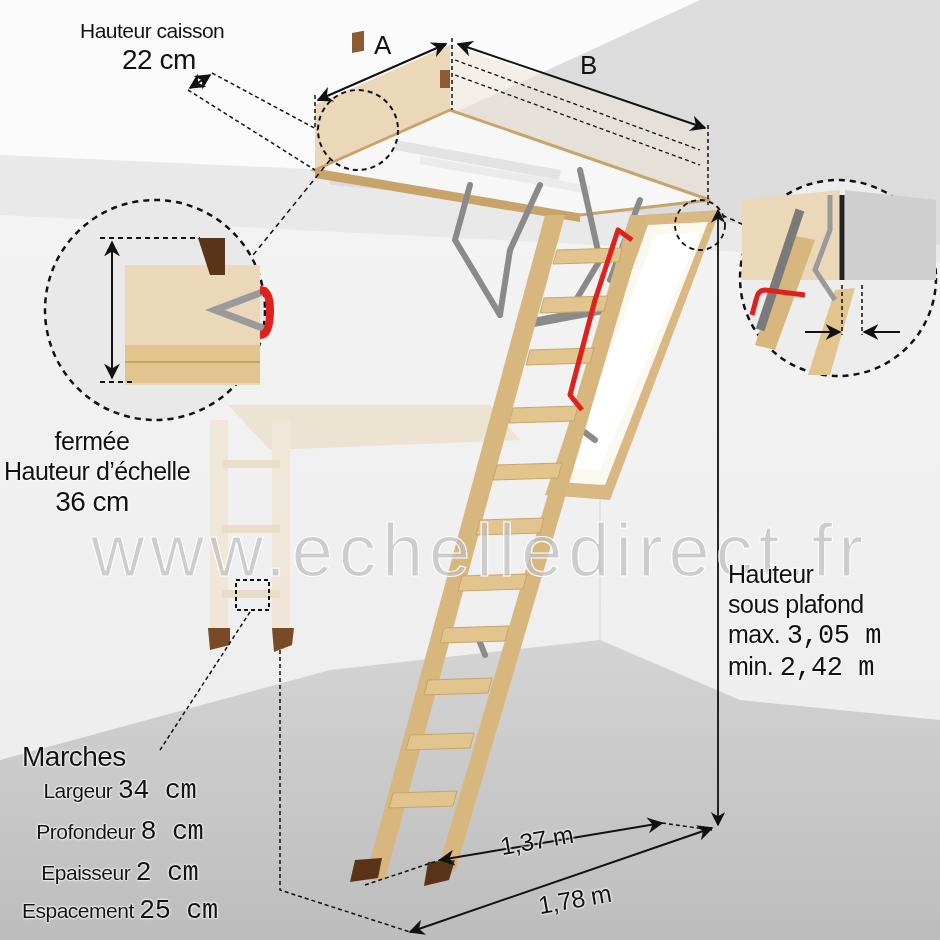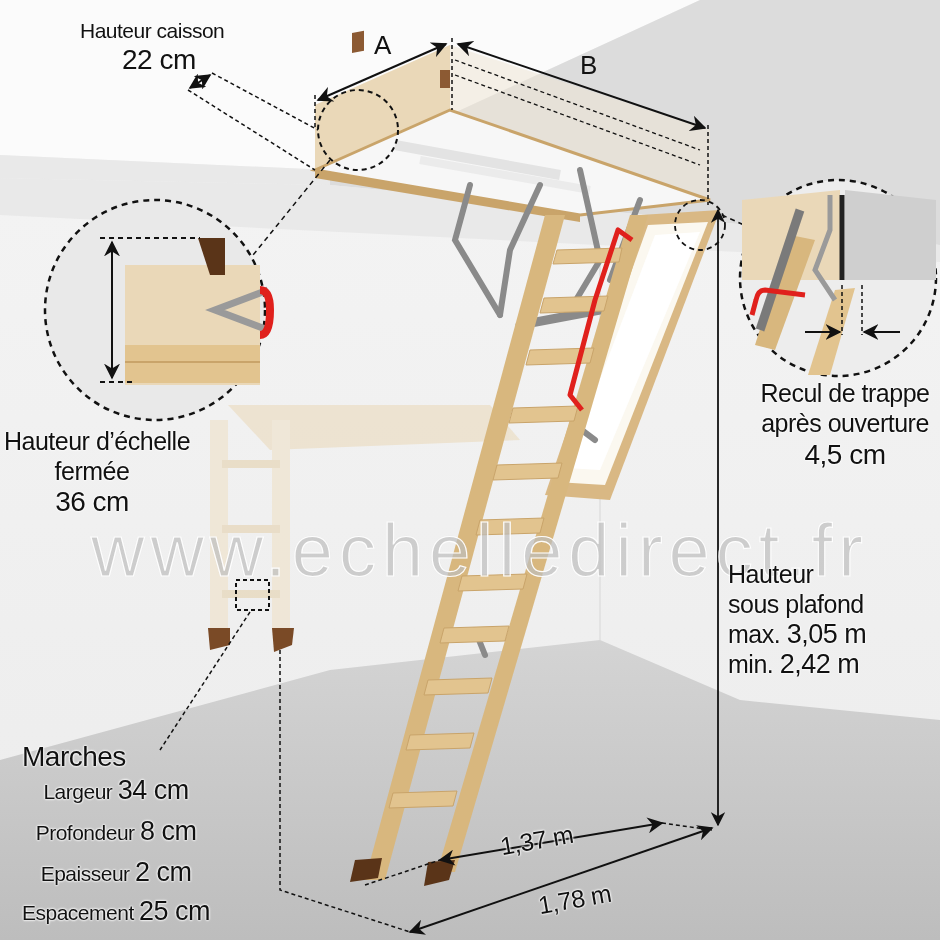--- a/index.html
+++ b/index.html
@@ -8,21 +8,21 @@
     font-family: "Liberation Sans", "DejaVu Sans", sans-serif; color: #111;
     background: #f2f2f2;
   }
   #scene { position: absolute; left: 0; top: 0; width: 940px; height: 940px; }
   .lbl { position: absolute; white-space: nowrap; letter-spacing: -0.5px;
          text-shadow: 0 0 2px #fff, 0 0 2px #fff, 0 0 3px #fff; }
   .lbl span { display: block; }
   .t-sm { font-size: 21px; line-height: 25px; text-align: center; }
   .t-md { font-size: 25px; line-height: 30px; }
   .t-lg { font-size: 28px; line-height: 32px; }
-  .inline-big { font-size: 27px; }
+  .inline-big { font-size: 27px; font-family: Liberation Mono, monospace; }
   .watermark {
     position: absolute; left: 80px; top: 508px; width: 800px;
     font-size: 74px; letter-spacing: 6px; color: transparent;
     -webkit-text-stroke: 1.2px rgba(255,255,255,0.95);
     text-shadow: 0 0 1px rgba(190,190,190,0.7);
     font-weight: 300; white-space: nowrap; text-align: center;
   }
   .dim-letter { position: absolute; font-size: 26px; }
 </style>
 </head>
@@ -179,30 +179,25 @@
 
   <div class="lbl t-sm" style="left:80px; top:18px;">
     <span>Hauteur caisson</span>
   </div>
   <div class="lbl t-lg" style="left:122px; top:44px;">22 cm</div>
 
   <div class="dim-letter" style="left:374px; top:30px;">A</div>
   <div class="dim-letter" style="left:580px; top:50px;">B</div>
 
   <div class="lbl t-md" style="left:4px; top:426px; text-align:center; width:176px;">
+    <span>fermée</span>
     <span>Hauteur d’échelle</span>
-    <span>fermée</span>
     <span class="t-lg" style="font-size:28px;">36 cm</span>
   </div>
 
-  <div class="lbl t-md" style="left:760px; top:378px; text-align:center; width:170px;">
-    <span>Recul de trappe</span>
-    <span>après ouverture</span>
-    <span style="font-size:28px; line-height:34px;">4,5 cm</span>
-  </div>
 
   <div class="lbl t-md" style="left:728px; top:559px;">
     <span>Hauteur</span>
     <span>sous plafond</span>
     <span>
       <span style="display:inline">max.</span>
       <span style="display:inline" class="inline-big">3,05 m</span>
     </span>
     <span>
       <span style="display:inline">min.</span>

